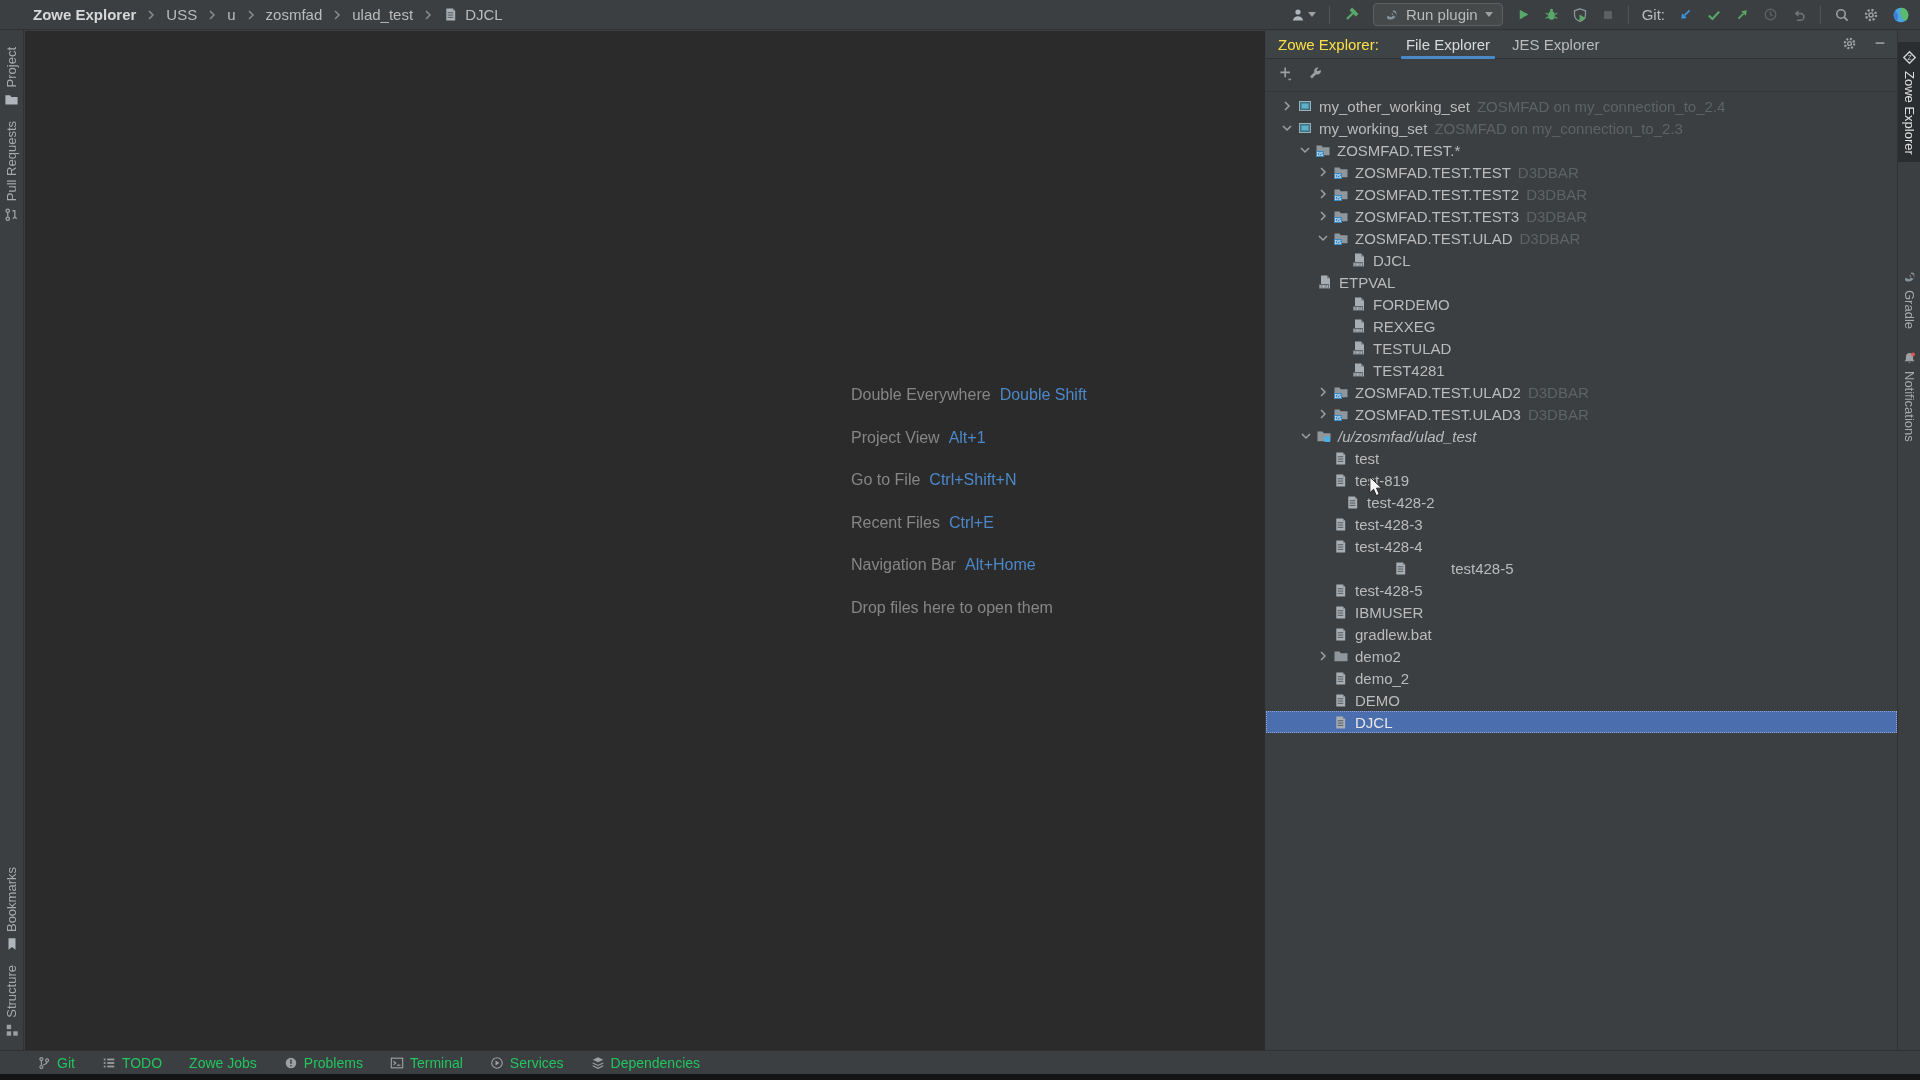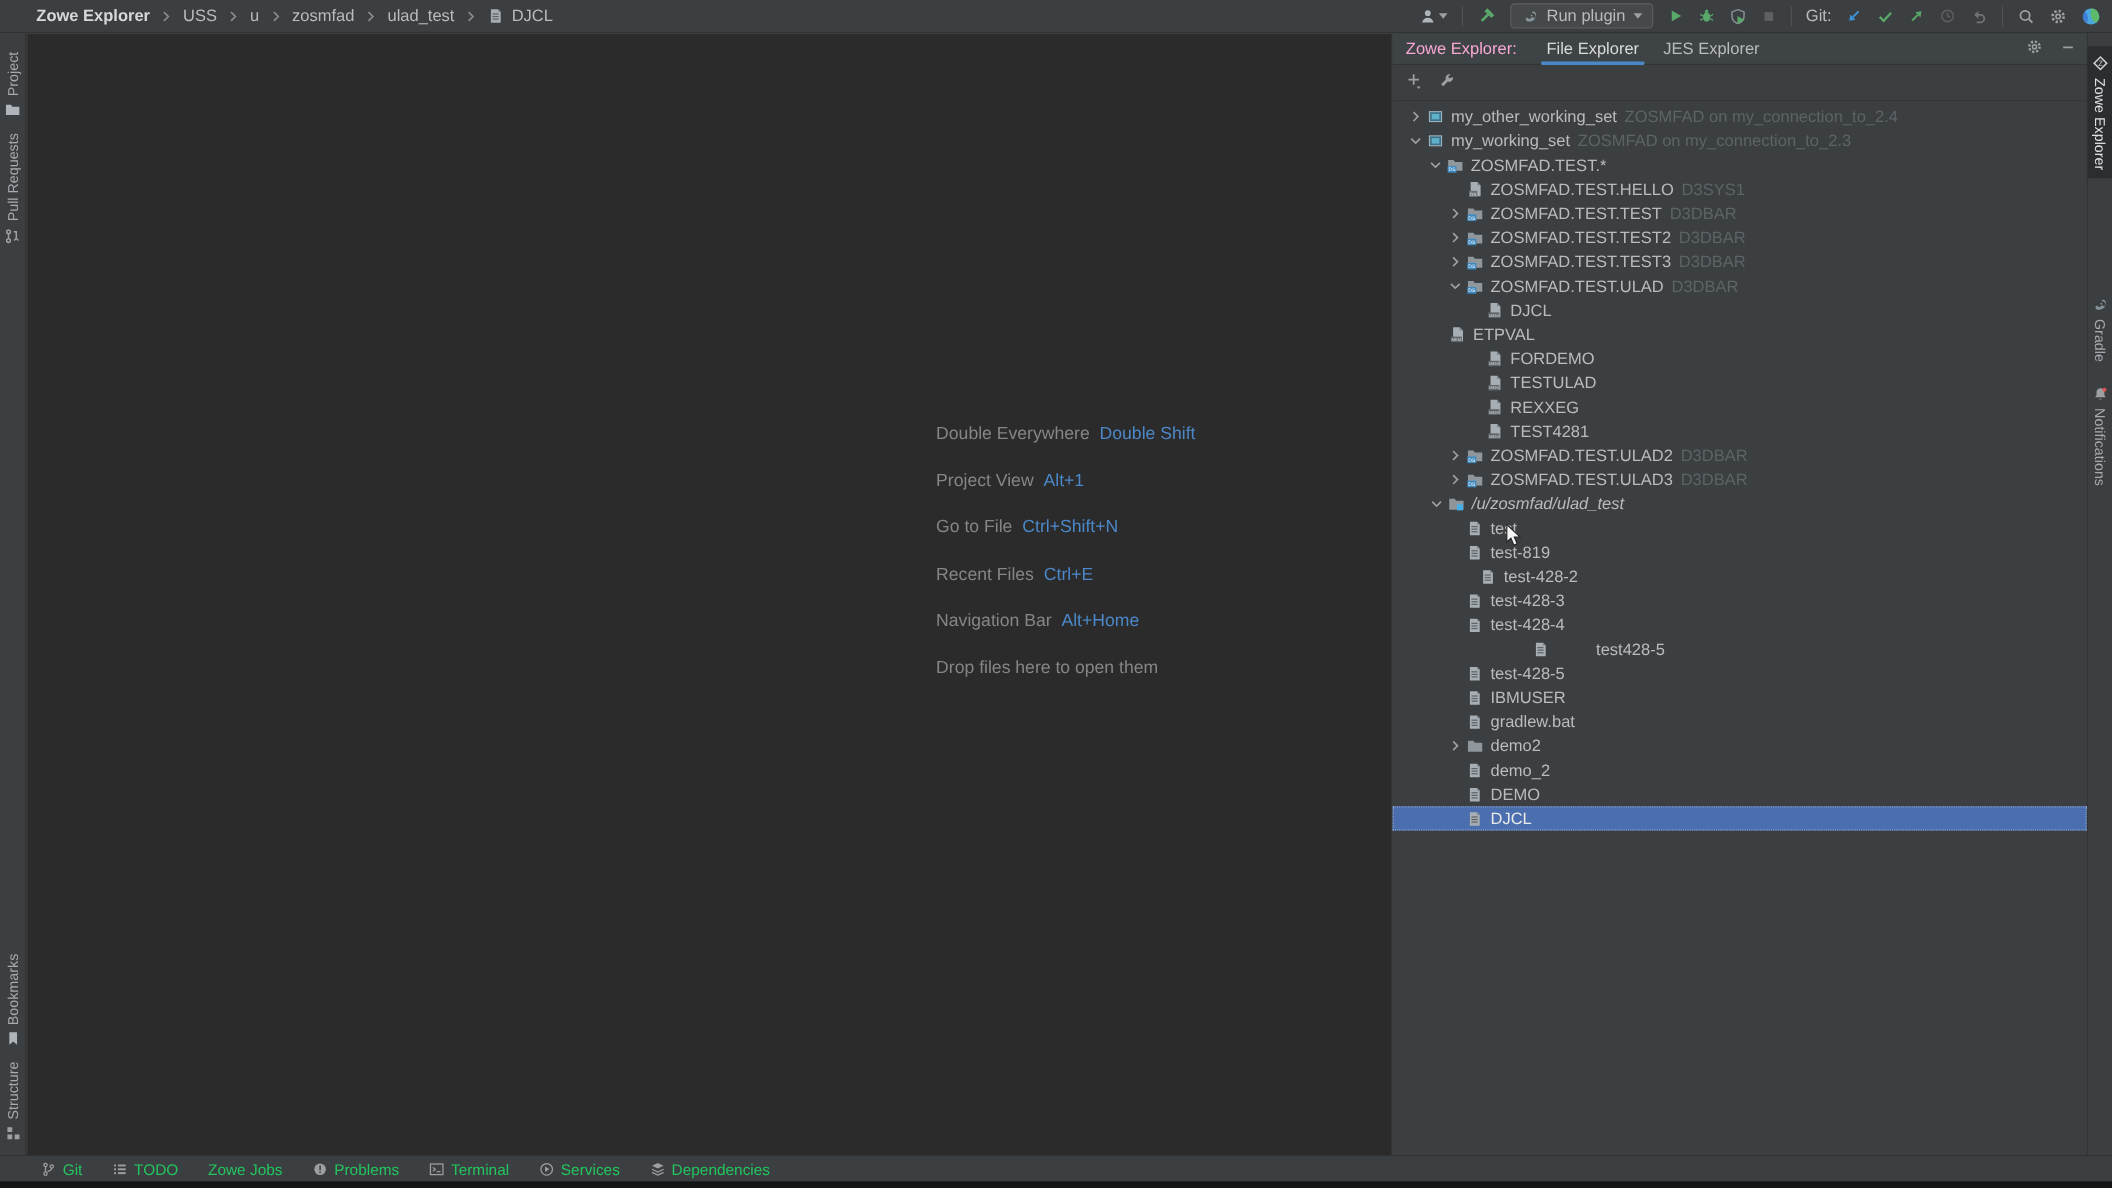--- a/index.html
+++ b/index.html
@@ -48,21 +48,21 @@
   #editor { position:absolute; left:25px; top:31px; width:1240px; height:1019px; background:var(--editor_bg,#2B2B2B); }
   #shortcuts { position:absolute; left:826px; top:343px; line-height:42.5px; font-size:16px; }
   #shortcuts .lbl { color:#868686; }
   #shortcuts .keys { color:var(--accent_blue,#4C88C9); margin-left:9px; }
   #drop-hint { color:#868686; }
 
   
   #panel { position:absolute; left:1266px; top:31px; width:631px; height:1019px; background:var(--panel_bg); }
   #panel-header { height:28px; background:#3E4446; border-bottom:1px solid var(--border);
     display:flex; align-items:center; padding:0 10px 0 12px; gap:0; }
-  #panel-title { color:#f9a8d4; margin-right:16px; }
+  #panel-title { color:#fde047; margin-right:16px; }
   .ptab { position:relative; height:28px; display:flex; align-items:center; padding:0 11px; color:#BBBBBB; }
   .ptab.active { color:#DADADA; }
   .ptab.active::after { content:""; position:absolute; left:6px; right:6px; bottom:0; height:3px;
     background:var(--tab_underline,#4A88C7); border-radius:1px; }
   #panel-header .spacer { flex:1; }
   #panel-header .hbtn { margin-left:16px; }
   #panel-toolbar { height:33px; display:flex; align-items:center; gap:15px; padding:0 12px;
     border-bottom:1px solid #373737; }
   #tree { padding-top:3px; }
   .row { height:22px; display:flex; align-items:center; font-size:15px; white-space:nowrap; }
@@ -423,33 +423,20 @@
         <span class="ricon">
           <svg width="16" height="16" viewBox="0 0 16 16">
             <path d="M1.5 3.5h5l1.2 1.8h6.8v8h-13z" fill="#8F979C"></path>
             <rect x="1" y="9" width="8" height="6" fill="#3C88C0"></rect>
             <text x="5" y="13.7" font-size="4.6" fill="#fff" text-anchor="middle" font-family="sans-serif">DS</text>
           </svg>
         </span>
         <span class="nm">ZOSMFAD.TEST.*</span>
       </div>
       <div class="row" style="padding-left: 48px;">
-        <span class="chev"></span>
-        <span class="ricon">
-          <svg width="16" height="16" viewBox="0 0 16 16">
-            <path d="M4 1.5h6l3 3v10H4z" fill="#A8AFB4"></path>
-            <path d="M10 1.5l3 3h-3z" fill="#777E83"></path>
-            <rect x="2.5" y="9.5" width="7.5" height="5.5" fill="#6A7175"></rect>
-            <text x="6.2" y="13.8" font-size="4.2" fill="#E3E6E8" text-anchor="middle" font-family="sans-serif">DS</text>
-          </svg>
-        </span>
-        <span class="nm">ZOSMFAD.TEST.HELLO</span>
-        <span class="ann">D3SYS1</span>
-      </div>
-      <div class="row" style="padding-left: 48px;">
         <span class="chev">
           <svg width="16" height="16" viewBox="0 0 16 16">
             <path d="M6 4l4 4-4 4" stroke="#9DA0A3" stroke-width="1.5" fill="none"></path>
           </svg>
         </span>
         <span class="ricon">
           <svg width="16" height="16" viewBox="0 0 16 16">
             <path d="M1.5 3.5h5l1.2 1.8h6.8v8h-13z" fill="#8F979C"></path>
             <rect x="1" y="9" width="8" height="6" fill="#3C88C0"></rect>
             <text x="5" y="13.7" font-size="4.6" fill="#fff" text-anchor="middle" font-family="sans-serif">DS</text>
@@ -545,33 +532,33 @@
       <div class="row" style="padding-left: 66px;">
         <span class="chev"></span>
         <span class="ricon">
           <svg width="16" height="16" viewBox="0 0 16 16">
             <path d="M4 1.5h6l3 3v10H4z" fill="#A8AFB4"></path>
             <path d="M10 1.5l3 3h-3z" fill="#777E83"></path>
             <rect x="2" y="10" width="10" height="5" fill="#5E6468"></rect>
             <text x="7" y="14" font-size="3.8" fill="#DDE1E4" text-anchor="middle" font-family="sans-serif">MEM</text>
           </svg>
         </span>
-        <span class="nm">TESTULAD</span>
+        <span class="nm">REXXEG</span>
       </div>
       <div class="row" style="padding-left: 66px;">
         <span class="chev"></span>
         <span class="ricon">
           <svg width="16" height="16" viewBox="0 0 16 16">
             <path d="M4 1.5h6l3 3v10H4z" fill="#A8AFB4"></path>
             <path d="M10 1.5l3 3h-3z" fill="#777E83"></path>
             <rect x="2" y="10" width="10" height="5" fill="#5E6468"></rect>
             <text x="7" y="14" font-size="3.8" fill="#DDE1E4" text-anchor="middle" font-family="sans-serif">MEM</text>
           </svg>
         </span>
-        <span class="nm">REXXEG</span>
+        <span class="nm">TESTULAD</span>
       </div>
       <div class="row" style="padding-left: 66px;">
         <span class="chev"></span>
         <span class="ricon">
           <svg width="16" height="16" viewBox="0 0 16 16">
             <path d="M4 1.5h6l3 3v10H4z" fill="#A8AFB4"></path>
             <path d="M10 1.5l3 3h-3z" fill="#777E83"></path>
             <rect x="2" y="10" width="10" height="5" fill="#5E6468"></rect>
             <text x="7" y="14" font-size="3.8" fill="#DDE1E4" text-anchor="middle" font-family="sans-serif">MEM</text>
           </svg>

